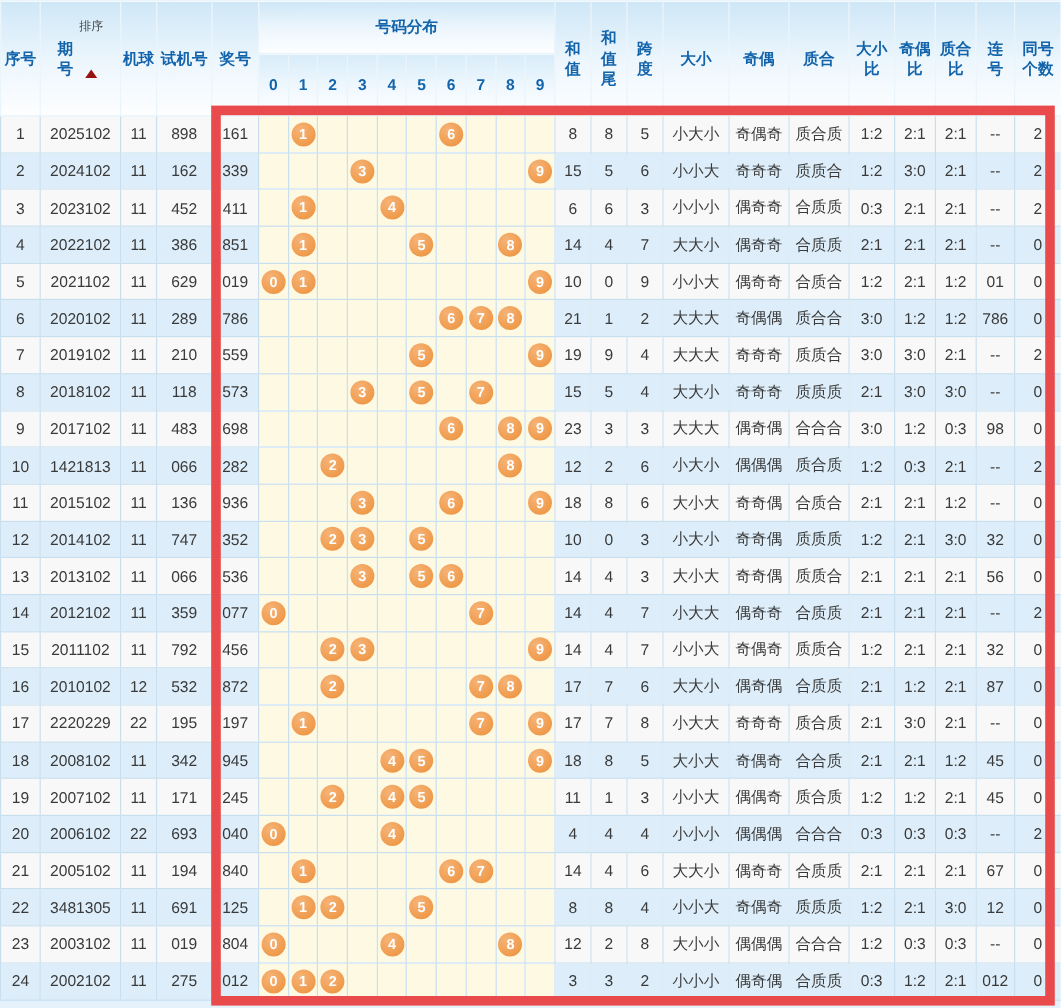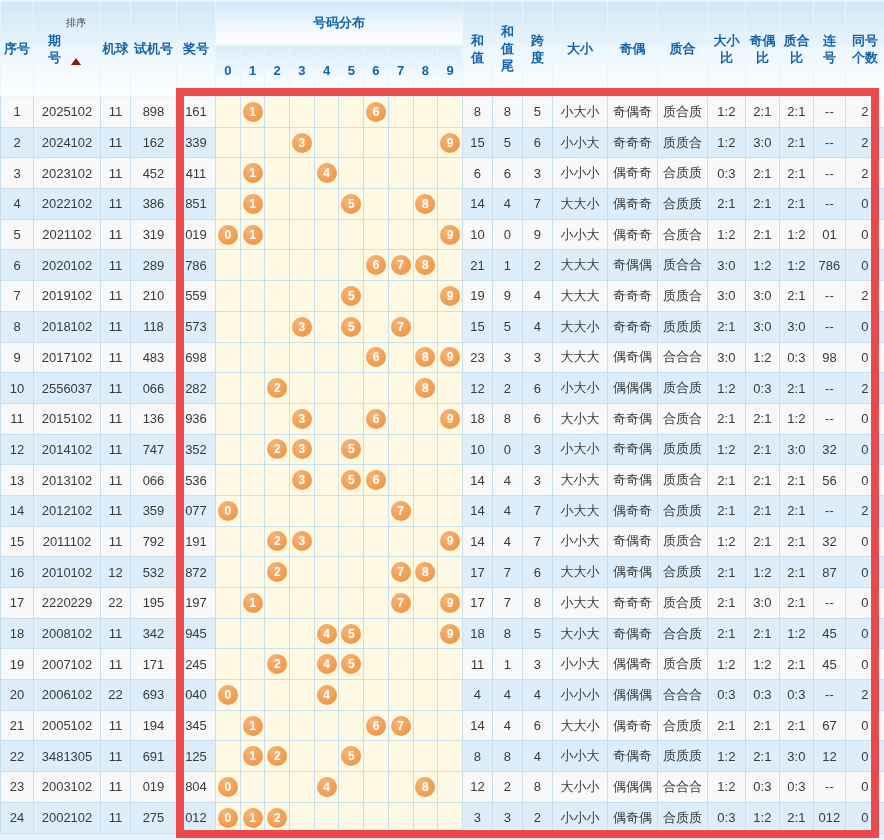--- a/index.html
+++ b/index.html
@@ -254,21 +254,21 @@
           <td>2:1</td>
           <td>2:1</td>
           <td>2:1</td>
           <td>--</td>
           <td>0</td>
         </tr>
         <tr class="odd">
           <td>5</td>
           <td>2021102</td>
           <td>11</td>
-          <td>319</td>
+          <td>629</td>
           <td>019</td>
           <td class="dist"><span class="ball">0</span></td>
           <td class="dist"><span class="ball">1</span></td>
           <td class="dist"></td>
           <td class="dist"></td>
           <td class="dist"></td>
           <td class="dist"></td>
           <td class="dist"></td>
           <td class="dist"></td>
           <td class="dist"></td>
@@ -392,21 +392,21 @@
           <td>偶奇偶</td>
           <td>合合合</td>
           <td>3:0</td>
           <td>1:2</td>
           <td>0:3</td>
           <td>98</td>
           <td>0</td>
         </tr>
         <tr class="even">
           <td>10</td>
-          <td>2556037</td>
+          <td>1421813</td>
           <td>11</td>
           <td>066</td>
           <td>282</td>
           <td class="dist"></td>
           <td class="dist"></td>
           <td class="dist"><span class="ball">2</span></td>
           <td class="dist"></td>
           <td class="dist"></td>
           <td class="dist"></td>
           <td class="dist"></td>
@@ -535,21 +535,21 @@
           <td>2:1</td>
           <td>2:1</td>
           <td>--</td>
           <td>2</td>
         </tr>
         <tr class="odd">
           <td>15</td>
           <td>2011102</td>
           <td>11</td>
           <td>792</td>
-          <td>191</td>
+          <td>456</td>
           <td class="dist"></td>
           <td class="dist"></td>
           <td class="dist"><span class="ball">2</span></td>
           <td class="dist"><span class="ball">3</span></td>
           <td class="dist"></td>
           <td class="dist"></td>
           <td class="dist"></td>
           <td class="dist"></td>
           <td class="dist"></td>
           <td class="dist"><span class="ball">9</span></td>
@@ -703,21 +703,21 @@
           <td>0:3</td>
           <td>0:3</td>
           <td>--</td>
           <td>2</td>
         </tr>
         <tr class="odd">
           <td>21</td>
           <td>2005102</td>
           <td>11</td>
           <td>194</td>
-          <td>345</td>
+          <td>840</td>
           <td class="dist"></td>
           <td class="dist"><span class="ball">1</span></td>
           <td class="dist"></td>
           <td class="dist"></td>
           <td class="dist"></td>
           <td class="dist"></td>
           <td class="dist"><span class="ball">6</span></td>
           <td class="dist"><span class="ball">7</span></td>
           <td class="dist"></td>
           <td class="dist"></td>

